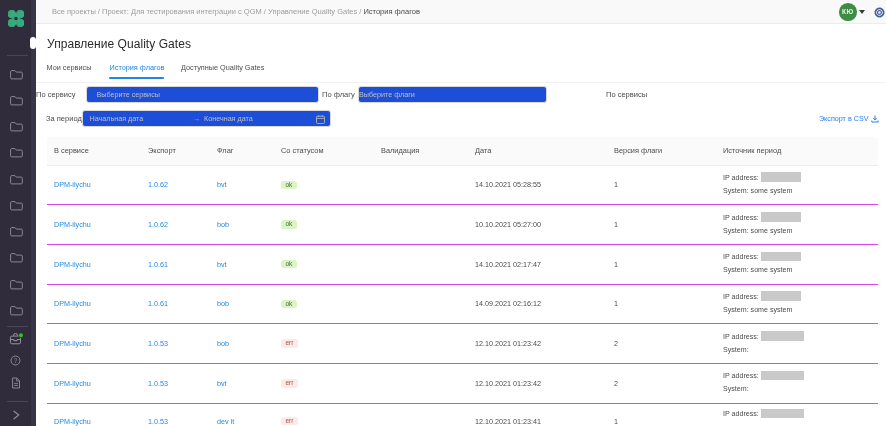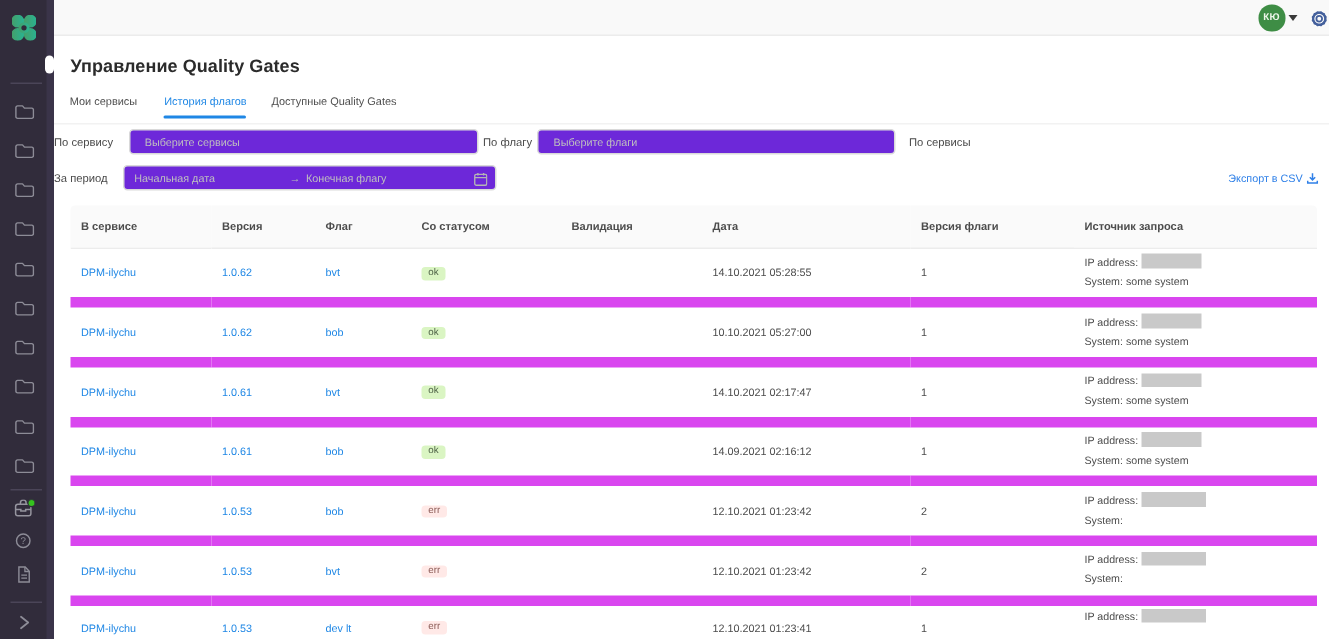--- a/index.html
+++ b/index.html
@@ -11,33 +11,33 @@
 #sthumb{position:absolute;left:30px;top:37px;width:6px;height:12px;background:#fff;border-radius:3px}
 .sicon{position:absolute;left:9px}
 
 #hdr{position:absolute;left:36px;top:0;width:850px;height:24px;background:#f9f9f9;border-bottom:1px solid #ececec}
 #crumbs{position:absolute;left:16px;top:0;line-height:23px;font-size:7.5px;color:#9d9d9d;white-space:nowrap}
 #crumbs b{color:#4a4a4a;font-weight:normal}
 #avatar{position:absolute;left:803px;top:3px;width:17.5px;height:17.5px;border-radius:50%;background:#3e8d45;color:#ecf5e8;font-size:6.5px;font-weight:bold;text-align:center;line-height:18px;letter-spacing:.3px}
 #caret{position:absolute;left:823px;top:10px;width:0;height:0;border-left:3.5px solid transparent;border-right:3.5px solid transparent;border-top:4.5px solid #3a3a3a}
 
 #content{position:absolute;left:36px;top:24px;width:850px;height:402px;background:#fff}
-#title{position:absolute;left:11px;top:12.5px;font-size:12px;font-weight:bold;color:#2b2b2b;letter-spacing:.05px}
+#title{position:absolute;left:11px;top:12.5px;font-size:12px;font-weight:normal;color:#2b2b2b;letter-spacing:.05px}
 .tab{position:absolute;top:38.5px;font-size:7.3px;color:#4f4f4f;white-space:nowrap}
 #tabline{position:absolute;left:73px;top:52.5px;width:54.5px;height:2px;background:#1f87e5;border-radius:1px}
 #tabborder{position:absolute;left:0;top:57.5px;width:850px;height:1px;background:#f2f2f2}
 .flabel{position:absolute;font-size:7.5px;color:#4a4a4a;white-space:nowrap}
-.finput{position:absolute;height:17px;border:1px solid #d9d9d9;border-radius:3px;background:#6d28d9;font-size:7.2px;color:#bfbfbf;line-height:15px;white-space:nowrap}
+.finput{position:absolute;height:17px;border:1px solid #d9d9d9;border-radius:3px;background:#1d4ed8;font-size:7.2px;color:#bfbfbf;line-height:15px;white-space:nowrap}
 #export{position:absolute;right:7.5px;top:90px;font-size:7.2px;color:#2f80e8;white-space:nowrap}
 
 table{position:absolute;left:10.5px;top:113px;width:831.5px;border-collapse:separate;border-spacing:0;table-layout:fixed}
-th{height:28.5px;background:#fafafa;font-size:7.4px;font-weight:bold;color:#4c4c4c;text-align:left;padding:0 0 0 7.5px;border-bottom:1px solid #ececec;white-space:nowrap}
+th{height:28.5px;background:#fafafa;font-size:7.4px;font-weight:normal;color:#4c4c4c;text-align:left;padding:0 0 0 7.5px;border-bottom:1px solid #ececec;white-space:nowrap}
 th:first-child{border-radius:3px 0 0 0}
 th:last-child{border-radius:0 3px 0 0}
-td{height:39.7px;font-size:7.2px;color:#4c4c4c;padding:0 0 0 7.5px;border-bottom:7px solid #d946ef;vertical-align:middle;white-space:nowrap}
+td{height:39.7px;font-size:7.2px;color:#4c4c4c;padding:0 0 0 7.5px;border-bottom:1px solid #d946ef;vertical-align:middle;white-space:nowrap}
 tbody tr:last-child td{height:36px}
 a.lnk{color:#1f87e5;text-decoration:none}
 .badge{display:inline-block;font-size:6.5px;line-height:8.5px;padding:0 4.5px;border-radius:2.5px;height:8.5px;position:relative;top:-0.5px}
 .ok{background:#daf5c3;color:#52664a}
 .err{background:#ffe9e7;color:#8a5a55}
 .src{line-height:13px;font-size:7.1px}
 .blk{display:inline-block;width:40px;height:9.5px;background:#c9c9c9;vertical-align:-2px}
 .blk2{width:43px}
 </style></head>
 <body>
@@ -109,42 +109,43 @@
   <svg class="sicon" style="left:10.5px;top:376.5px" width="10" height="12" viewBox="0 0 10 12">
     <path d="M1.6 1 H5.8 L8.5 3.8 V11 H1.6 Z" fill="none" stroke="#8d8c97" stroke-width="0.95"></path>
     <path d="M5.6 1.2 V4 H8.3" fill="none" stroke="#8d8c97" stroke-width="0.85"></path>
     <path d="M3.2 6.4 H7 M3.2 8.4 H7" stroke="#8d8c97" stroke-width="0.85"></path>
   </svg>
   <svg class="sicon" style="left:12px;top:409.5px" width="9" height="10" viewBox="0 0 9 10">
     <path d="M2 1.2 L6.8 5 L2 8.8" fill="none" stroke="#8d8c97" stroke-width="1.2" stroke-linecap="round" stroke-linejoin="round"></path>
   </svg>
 </div>
 <div id="hdr">
+  <div id="crumbs">Все проекты / Проект: Для тестирования интеграции с QGM / Управление Quality Gates / <b>История флагов</b></div>
   <div id="avatar">КЮ</div>
   <div id="caret"></div>
   <svg style="position:absolute;left:837.5px;top:7px" width="11" height="11" viewBox="0 0 11 11">
     <path d="M9.85,6.66 L6.66,9.85 L2.32,8.68 L1.15,4.34 L4.34,1.15 L8.68,2.32 Z" fill="none" stroke="#44609c" stroke-width="1.3" stroke-linejoin="round"></path>
     <path d="M8.68,8.68 L4.34,9.85 L1.15,6.66 L2.32,2.32 L6.66,1.15 L9.85,4.34 Z" fill="none" stroke="#44609c" stroke-width="1.3" stroke-linejoin="round"></path>
     <circle cx="5.5" cy="5.5" r="1.9" fill="none" stroke="#44609c" stroke-width="1.2"></circle>
   </svg>
 </div>
 <div id="content">
   <div id="title">Управление Quality Gates</div>
   <div class="tab" style="left:10.5px">Мои сервисы</div>
   <div class="tab" style="left:73.5px;color:#1f87e5">История флагов</div>
   <div class="tab" style="left:145px">Доступные Quality Gates</div>
   <div id="tabline"></div>
   <div id="tabborder"></div>
   <div class="flabel" style="left:0;top:65.5px">По сервису</div>
   <div class="finput" style="left:49.5px;top:61.5px;width:233px;padding-left:10px">Выберите сервисы</div>
   <div class="flabel" style="left:286px;top:65.5px">По флагу</div>
-  <div class="finput" style="left:322px;top:61.5px;width:239px;padding-left:10px">Выберите флаги</div>
+  <div class="finput" style="left:322px;top:61.5px;width:189px;">Выберите флаги</div>
   <div class="flabel" style="left:570px;top:65.5px">По сервисы</div>
-  <div class="flabel" style="left:0;top:90px">За период</div>
-  <div class="finput" style="left:46px;top:86px;width:249px;padding-left:6.5px">Начальная дата<span style="position:absolute;left:110px;color:#b9b9b9">→</span><span style="position:absolute;left:121px">Конечная флагу</span>
+  <div class="flabel" style="left:10px;top:90px">За период</div>
+  <div class="finput" style="left:46px;top:86px;width:249px;padding-left:6.5px">Начальная дата<span style="position:absolute;left:110px;color:#b9b9b9">→</span><span style="position:absolute;left:121px">Конечная дата</span>
     <svg style="position:absolute;right:5px;top:4px" width="9" height="9" viewBox="0 0 9 9">
           <rect x="0.5" y="1.2" width="8" height="7.3" rx="1" fill="none" stroke="#b5b5b5" stroke-width="0.9"></rect>
           <line x1="0.5" y1="3.4" x2="8.5" y2="3.4" stroke="#b5b5b5" stroke-width="0.9"></line>
           <line x1="2.6" y1="0.4" x2="2.6" y2="2" stroke="#b5b5b5" stroke-width="0.9"></line>
           <line x1="6.4" y1="0.4" x2="6.4" y2="2" stroke="#b5b5b5" stroke-width="0.9"></line>
         </svg>
   </div>
   <div id="export">Экспорт в CSV <svg style="vertical-align:-1.5px" width="8" height="8" viewBox="0 0 8 8">
           <path d="M4 0.5 V4.8 M2.2 3.2 L4 5 L5.8 3.2" fill="none" stroke="#2f80e8" stroke-width="1"></path>
           <path d="M0.8 5.5 V7 H7.2 V5.5" fill="none" stroke="#2f80e8" stroke-width="1"></path>
@@ -156,27 +157,27 @@
           <col style="width:64px">
           <col style="width:100px">
           <col style="width:94px">
           <col style="width:139px">
           <col style="width:109px">
           <col style="width:162.5px">
         </colgroup>
   <thead>
           <tr>
             <th>В сервисе</th>
-            <th>Версия</th>
+            <th>Экспорт</th>
             <th>Флаг</th>
             <th>Со статусом</th>
             <th>Валидация</th>
             <th>Дата</th>
             <th>Версия флаги</th>
-            <th>Источник запроса</th>
+            <th>Источник период</th>
           </tr>
         </thead>
   <tbody>
   <tr>
             <td><a class="lnk">DPM-ilychu</a></td>
             <td><a class="lnk">1.0.62</a></td>
             <td><a class="lnk">bvt</a></td>
             <td><span class="badge ok">ok</span></td>
             <td></td>
             <td>14.10.2021 05:28:55</td>

